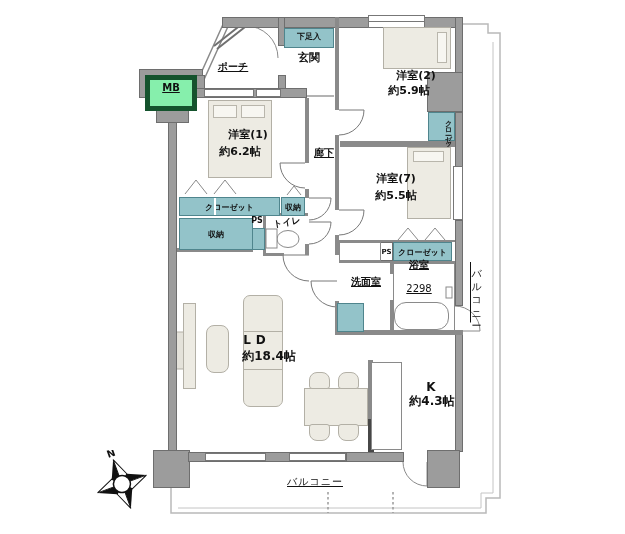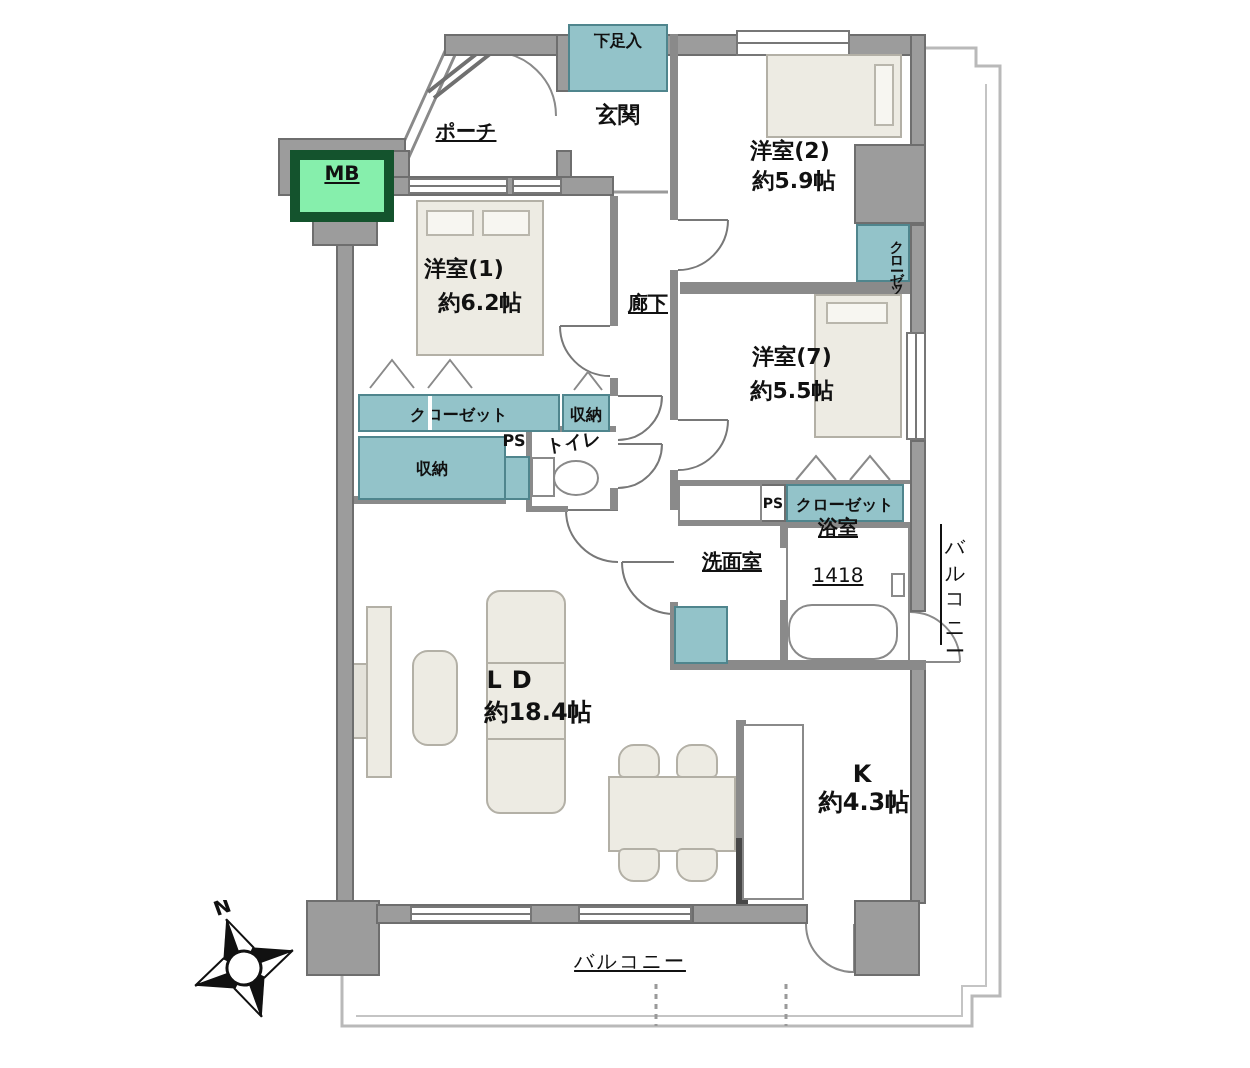--- a/index.html
+++ b/index.html
@@ -127,21 +127,21 @@
   <div class="wallthin" style="left:368px;top:360px;width:5px;height:60px"></div>
   <div class="walldark" style="left:368px;top:419px;width:6px;height:33px"></div>
 
   <div class="win" style="left:368px;top:15px;width:57px;height:13px"></div>
   <div class="winv" style="left:453px;top:166px;width:10px;height:54px"></div>
   <div class="win" style="left:204px;top:89px;width:50px;height:8px"></div>
   <div class="win" style="left:256px;top:89px;width:25px;height:8px"></div>
   <div class="win" style="left:205px;top:453px;width:61px;height:8px"></div>
   <div class="win" style="left:289px;top:453px;width:57px;height:8px"></div>
 
-  <div class="teal" style="left:284px;top:12px;width:50px;height:34px">
+  <div class="teal" style="left:284px;top:28px;width:50px;height:20px">
       <div class="lbl s8" style="left:0;top:3px;width:48px">下足入</div>
     </div>
   <div class="teal" style="left:179px;top:197px;width:101px;height:19px">
       <div class="lbl s8" style="left:0;top:5px;width:99px">クローゼット</div>
     </div>
   <div class="abs" style="left:214px;top:198px;width:2px;height:17px;background:#fff"></div>
   <div class="teal" style="left:281px;top:197px;width:24px;height:19px">
       <div class="lbl s8" style="left:0;top:5px;width:22px">収納</div>
     </div>
   <div class="teal" style="left:179px;top:218px;width:74px;height:32px">
@@ -176,31 +176,31 @@
   <div class="furn" style="left:309px;top:424px;width:21px;height:17px;border-radius:3px 3px 8px 8px"></div>
   <div class="furn" style="left:338px;top:424px;width:21px;height:17px;border-radius:3px 3px 8px 8px"></div>
   <div class="whitebox" style="left:371px;top:362px;width:31px;height:88px;border-color:#8a8a8a"></div>
   <div class="whitebox" style="left:339px;top:242px;width:42px;height:19px;border-color:#8a8a8a"></div>
   <div class="whitebox" style="left:393px;top:263px;width:62px;height:69px;border-color:#8a8a8a;background:transparent"></div>
   <div class="whitebox" style="left:394px;top:302px;width:55px;height:28px;border-radius:12px;border-color:#8a8a8a"></div>
 
   <div class="lbl s10" style="left:145px;top:75px;width:52px;height:36px;background:#86efac;border:5px solid #14532d;padding-top:2px">MB</div>
   <div class="lbl s10" style="left:210px;top:61px;width:46px">ポーチ</div>
   <div class="lbl s11" style="left:286px;top:52px;width:46px">玄関</div>
-  <div class="lbl s11" style="left:363px;top:70px;width:64px">洋室(2)</div>
-  <div class="lbl s11" style="left:365px;top:85px;width:64px">約5.9帖</div>
-  <div class="lbl s11" style="left:192px;top:129px;width:80px">洋室(1)</div>
+  <div class="lbl s11" style="left:384px;top:70px;width:64px">洋室(2)</div>
+  <div class="lbl s11" style="left:377px;top:85px;width:64px">約5.9帖</div>
+  <div class="lbl s11" style="left:208px;top:129px;width:80px">洋室(1)</div>
   <div class="lbl s11" style="left:208px;top:146px;width:64px">約6.2帖</div>
   <div class="lbl s10" style="left:308px;top:147px;width:32px">廊下</div>
   <div class="lbl s11" style="left:364px;top:173px;width:64px">洋室(7)</div>
   <div class="lbl s11" style="left:364px;top:190px;width:64px">約5.5帖</div>
   <div class="lbl s9" style="left:268px;top:217px;width:38px;transform:rotate(-9deg)">トイレ</div>
   <div class="lbl s10" style="left:340px;top:276px;width:52px">洗面室</div>
   <div class="lbl s10" style="left:397px;top:259px;width:44px">浴室</div>
-  <div class="lbl s10" style="left:397px;top:283px;width:44px;font-weight:normal">1418</div>
+  <div class="lbl s10" style="left:397px;top:283px;width:44px;font-weight:normal">2298</div>
   <div class="lbl s12" style="left:222px;top:334px;width:70px;letter-spacing:5px">LD</div>
   <div class="lbl s12" style="left:234px;top:350px;width:70px">約18.4帖</div>
   <div class="lbl s12" style="left:420px;top:381px;width:22px">K</div>
   <div class="lbl s12" style="left:403px;top:395px;width:58px">約4.3帖</div>
   <div class="lbl s10 vtext" style="left:464px;top:242px;height:100px;width:18px;letter-spacing:3px;font-weight:normal">バルコニー</div>
   <div class="lbl s10" style="left:280px;top:476px;width:70px;font-weight:normal;letter-spacing:1px">バルコニー</div>
 
   <svg class="abs" style="left:90px;top:450px" width="64" height="64" viewBox="0 0 64 64">
     <g transform="translate(32,34) rotate(-20)">
       <polygon points="0,-26 0,0 -8,-8" fill="#111"></polygon>

